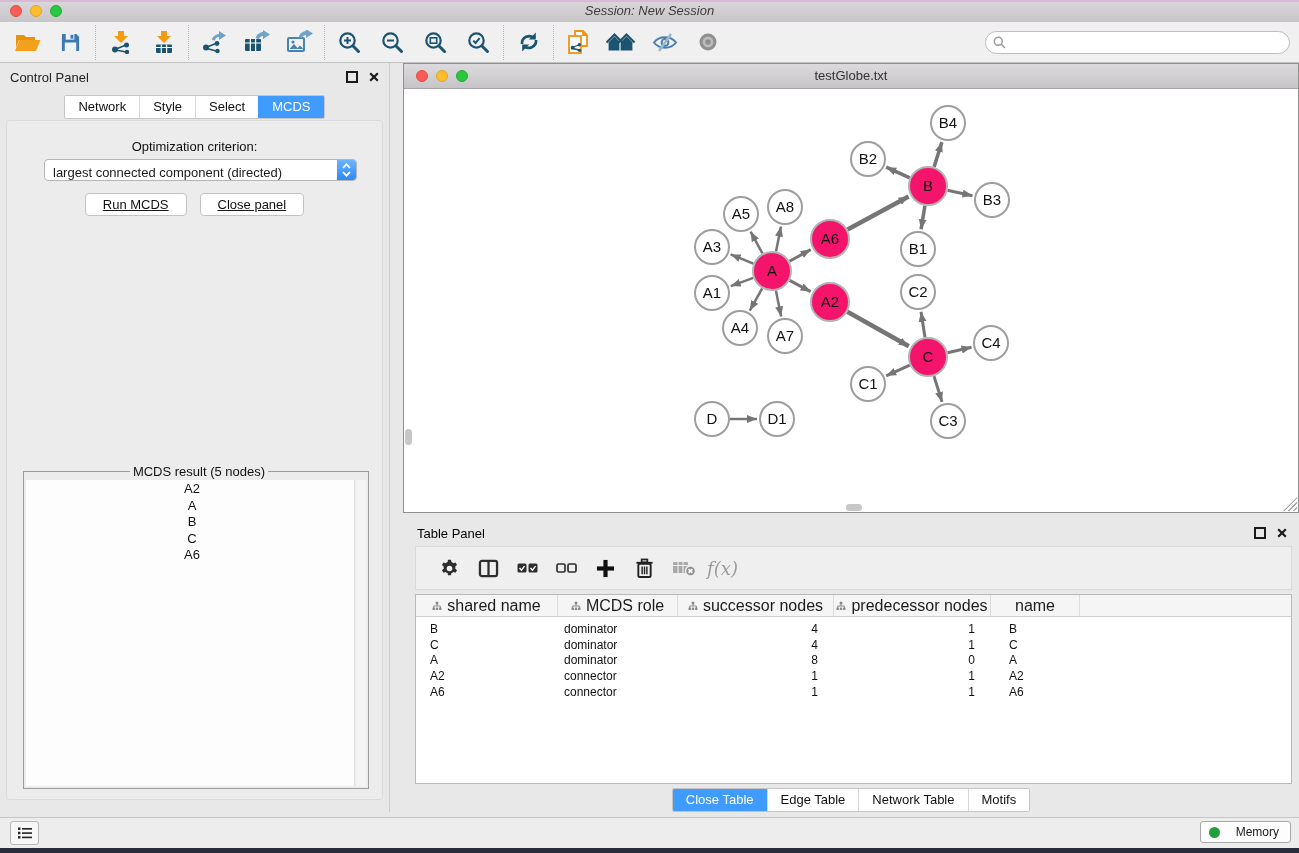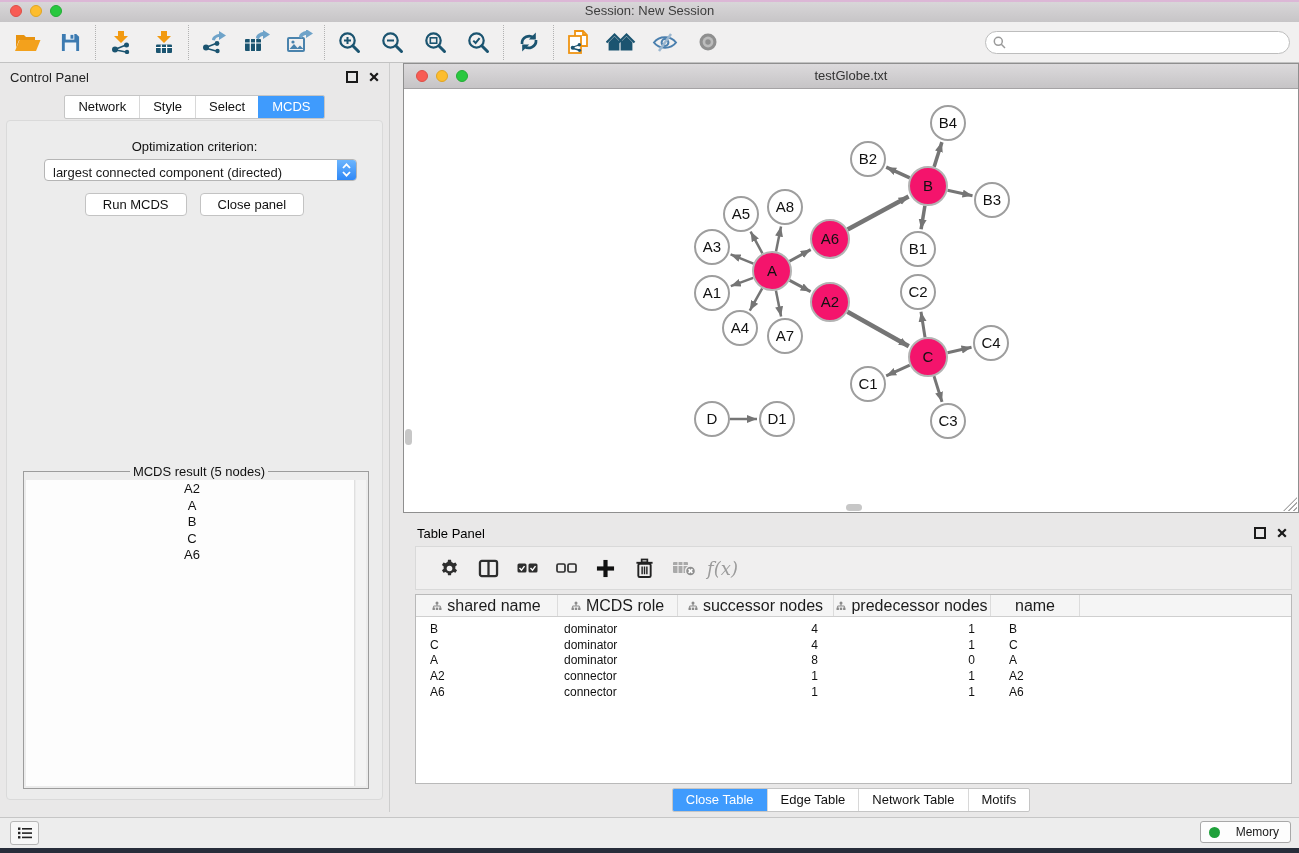--- a/index.html
+++ b/index.html
@@ -1,21 +1,21 @@
 <!DOCTYPE html>
 <html><head>
 <meta charset="utf-8">
 <style>
   html,body{margin:0;padding:0;background:#555;}
   .app{position:relative;width:1299px;height:853px;background:#e9e8e8;
        font-family:"Liberation Sans",sans-serif;color:#1a1a1a;overflow:hidden;}
 
   
   .titlebar{position:absolute;top:0;left:0;right:0;height:22px;
-    background:linear-gradient(#dad8da,#c7c5c7);border-bottom:1px solid #a2a0a2;}
+    background:linear-gradient(#dad8da,#c7c5c7);border-bottom:1px solid #a2a0a2;font-style:italic;}
   .titlebar::before{content:'';position:absolute;top:0;left:0;right:0;height:2px;background:#dcb7d6;}
   .lights{position:absolute;left:10px;top:5px;display:flex;gap:8px;}
   .light{width:12px;height:12px;border-radius:50%;box-sizing:border-box;}
   .l-red{background:#f85c54;border:1px solid #dd4f47;}
   .l-yellow{background:#fdbd2e;border:1px solid #e0a522;}
   .l-green{background:#29c83f;border:1px solid #23ad35;}
   .title-text{line-height:21px;text-align:center;font-size:13px;color:#3d3d3d;}
 
   
   .toolbar{position:absolute;top:22px;left:0;right:0;height:41px;background:#f1f0f0;
@@ -38,21 +38,21 @@
   .seg-tab.active{background:#3f9bfd;color:#fff;border-left-color:#3f9bfd;}
   .cp-tabwrap{position:absolute;left:0;top:32px;width:100%;display:flex;justify-content:center;}
   .cp-body{position:absolute;left:6px;right:6px;top:57px;bottom:12px;background:#ececec;
     border:1px solid #dadada;border-radius:4px;}
   .opt-label{position:absolute;top:18px;left:0;right:0;text-align:center;font-size:13px;color:#111;}
   .selectbox{position:absolute;left:37px;top:38px;width:313px;height:22px;background:#fff;
     border:1px solid #b5b5b5;border-radius:4px;display:flex;align-items:flex-end;box-sizing:border-box;}
   .selectbox .sel-text{flex:1;font-size:13px;padding-left:8px;white-space:nowrap;overflow:hidden;}
   .sel-spinner{width:19px;height:20px;border-radius:0 3px 3px 0;
     background:linear-gradient(#6cb5fd,#2f88f7);display:flex;align-items:center;justify-content:center;}
-  .cp-buttons{position:absolute;top:72px;left:0;right:0;display:flex;justify-content:center;gap:13px;}
+  .cp-buttons{position:absolute;top:72px;left:0;right:0;display:flex;justify-content:center;gap:13px;text-decoration:underline;}
   .mac-btn{height:23px;background:#fff;border:1px solid #c3c3c3;border-radius:4px;font-size:13px;
     padding:0 17px;line-height:21px;color:#111;}
   .fieldset{position:absolute;left:8px;right:5px;top:335px;bottom:2px;border:1px solid #9c9c9c;margin:8px;padding:0;text-align:center;}
   .fieldset legend{font-size:13px;margin-left:3px;padding:0 3px;color:#111;}
   .result-list{position:absolute;left:2px;right:13px;top:1px;bottom:2px;background:#fdfdfd;overflow:hidden;
     border-right:1px solid #e0e0e0;padding-top:1px;}
   .result-item{font-size:13px;line-height:16.5px;padding-left:4px;color:#111;}
   .result-scroll{position:absolute;right:2px;top:1px;bottom:2px;width:10px;background:#f4f4f4;}
 
   

